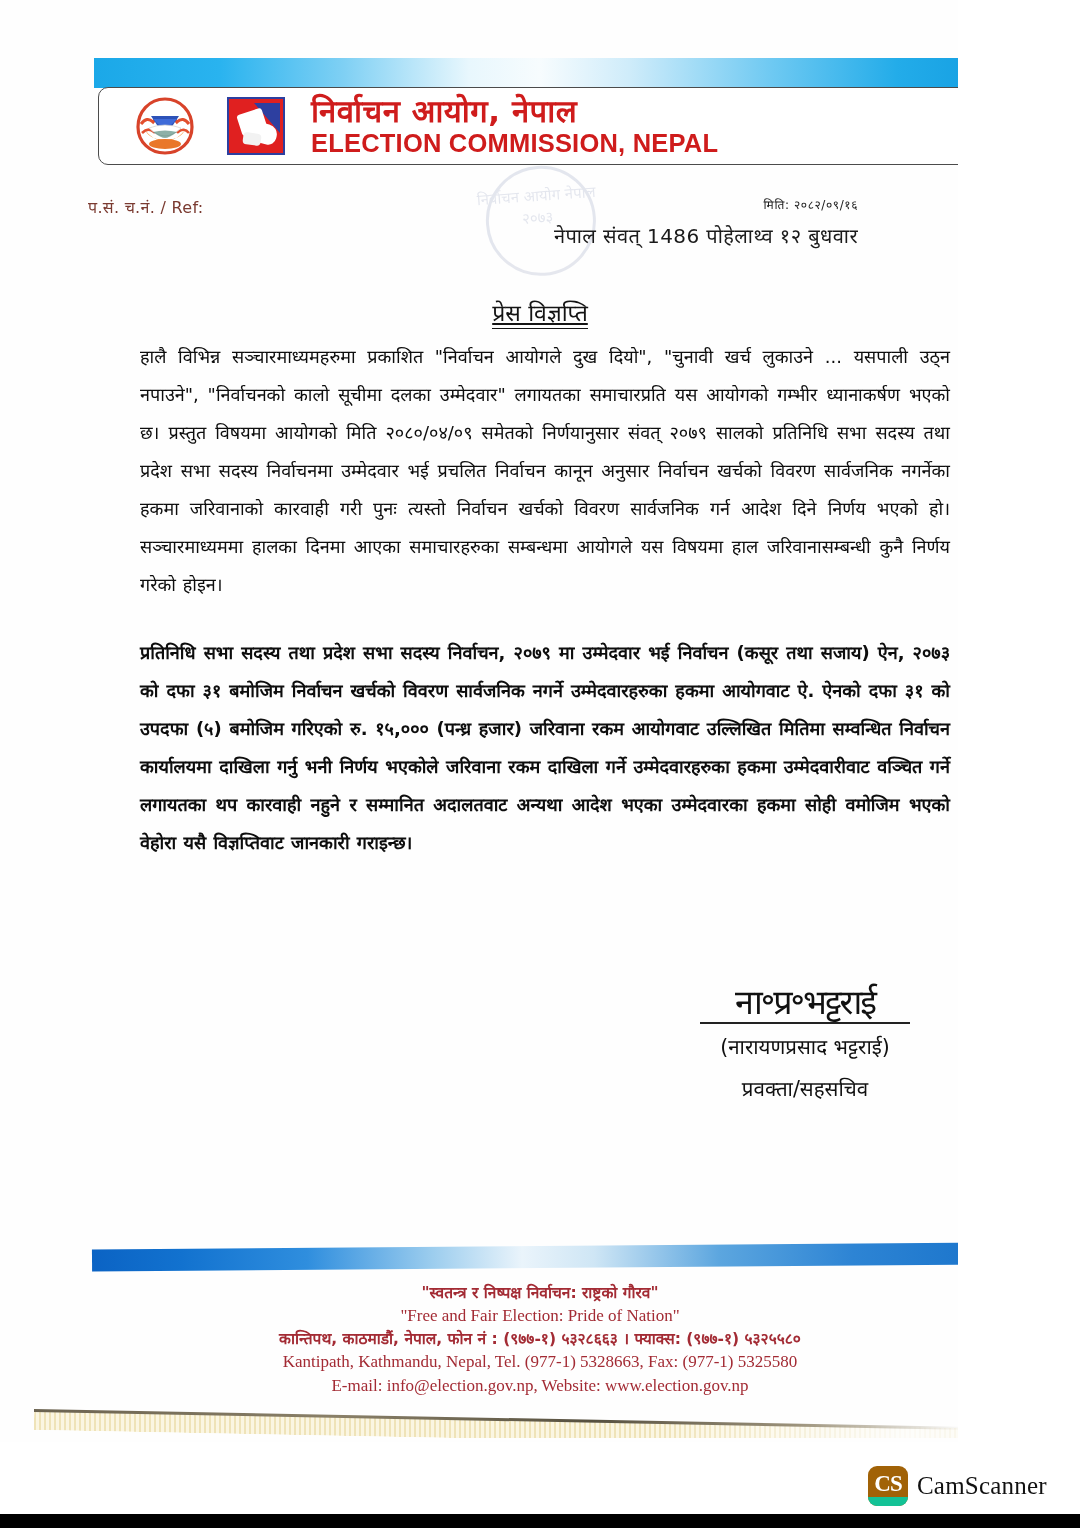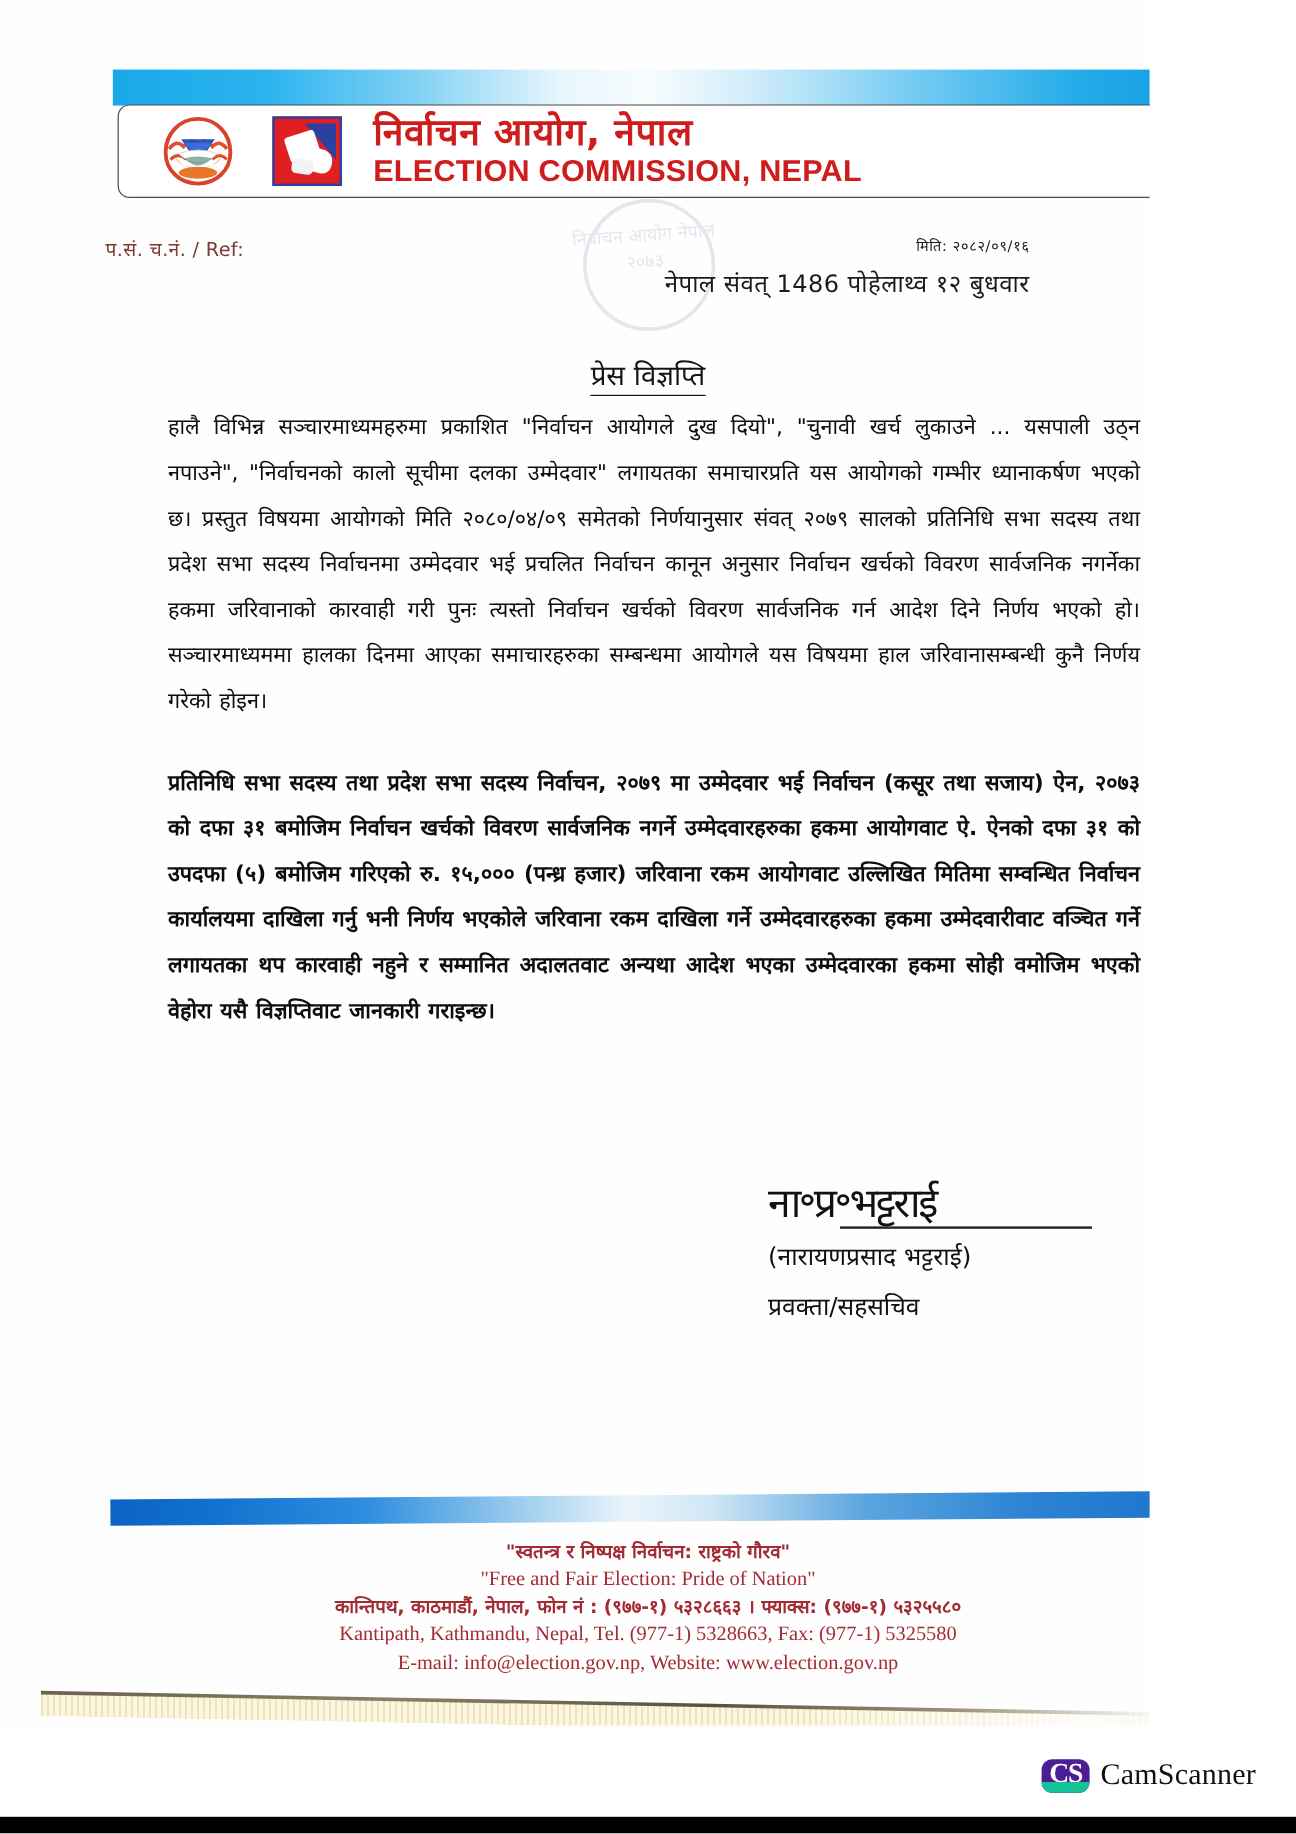--- a/index.html
+++ b/index.html
@@ -202,20 +202,21 @@
     top: 296px;
     width: 1080px;
     text-align: center;
     font-family: "DejaVu Sans", sans-serif;
     font-size: 23px;
     color: #141414;
   }
   .doc-title span {
     border-bottom: 1.4px solid #141414;
     padding-bottom: 2px;
+    text-decoration: underline;
   }
 
   .body-wrap {
     position: absolute;
     left: 140px;
     top: 338px;
     width: 810px;
   }
   .para {
     font-family: "DejaVu Sans", sans-serif;
@@ -228,20 +229,21 @@
     margin: 0 0 30px 0;
   }
   .para:last-child { margin-bottom: 0; font-weight: bold; }
 
   
   .sig-block {
     position: absolute;
     left: 640px;
     top: 978px;
     width: 330px;
+    text-align: center;
   }
   .sig-scribble {
     height: 42px;
     position: relative;
     font-family: "DejaVu Serif", serif;
     font-size: 34px;
     color: #111;
     letter-spacing: -2px;
     transform: rotate(-3deg) skewX(-12px);
     white-space: nowrap;
@@ -345,23 +347,23 @@
   
   .camscanner {
     position: absolute;
     left: 868px;
     top: 1466px;
     display: flex;
     align-items: center;
   }
   .cs-badge {
     width: 40px;
-    height: 28px;
+    height: 40px;
     border-radius: 9px;
-    background: #4c1d95;
+    background: #a16207;
     position: relative;
     overflow: hidden;
     display: flex;
     align-items: center;
     justify-content: center;
   }
   .cs-badge .cs-letters {
     font-family: "Liberation Serif", serif;
     font-weight: 700;
     font-size: 23px;

